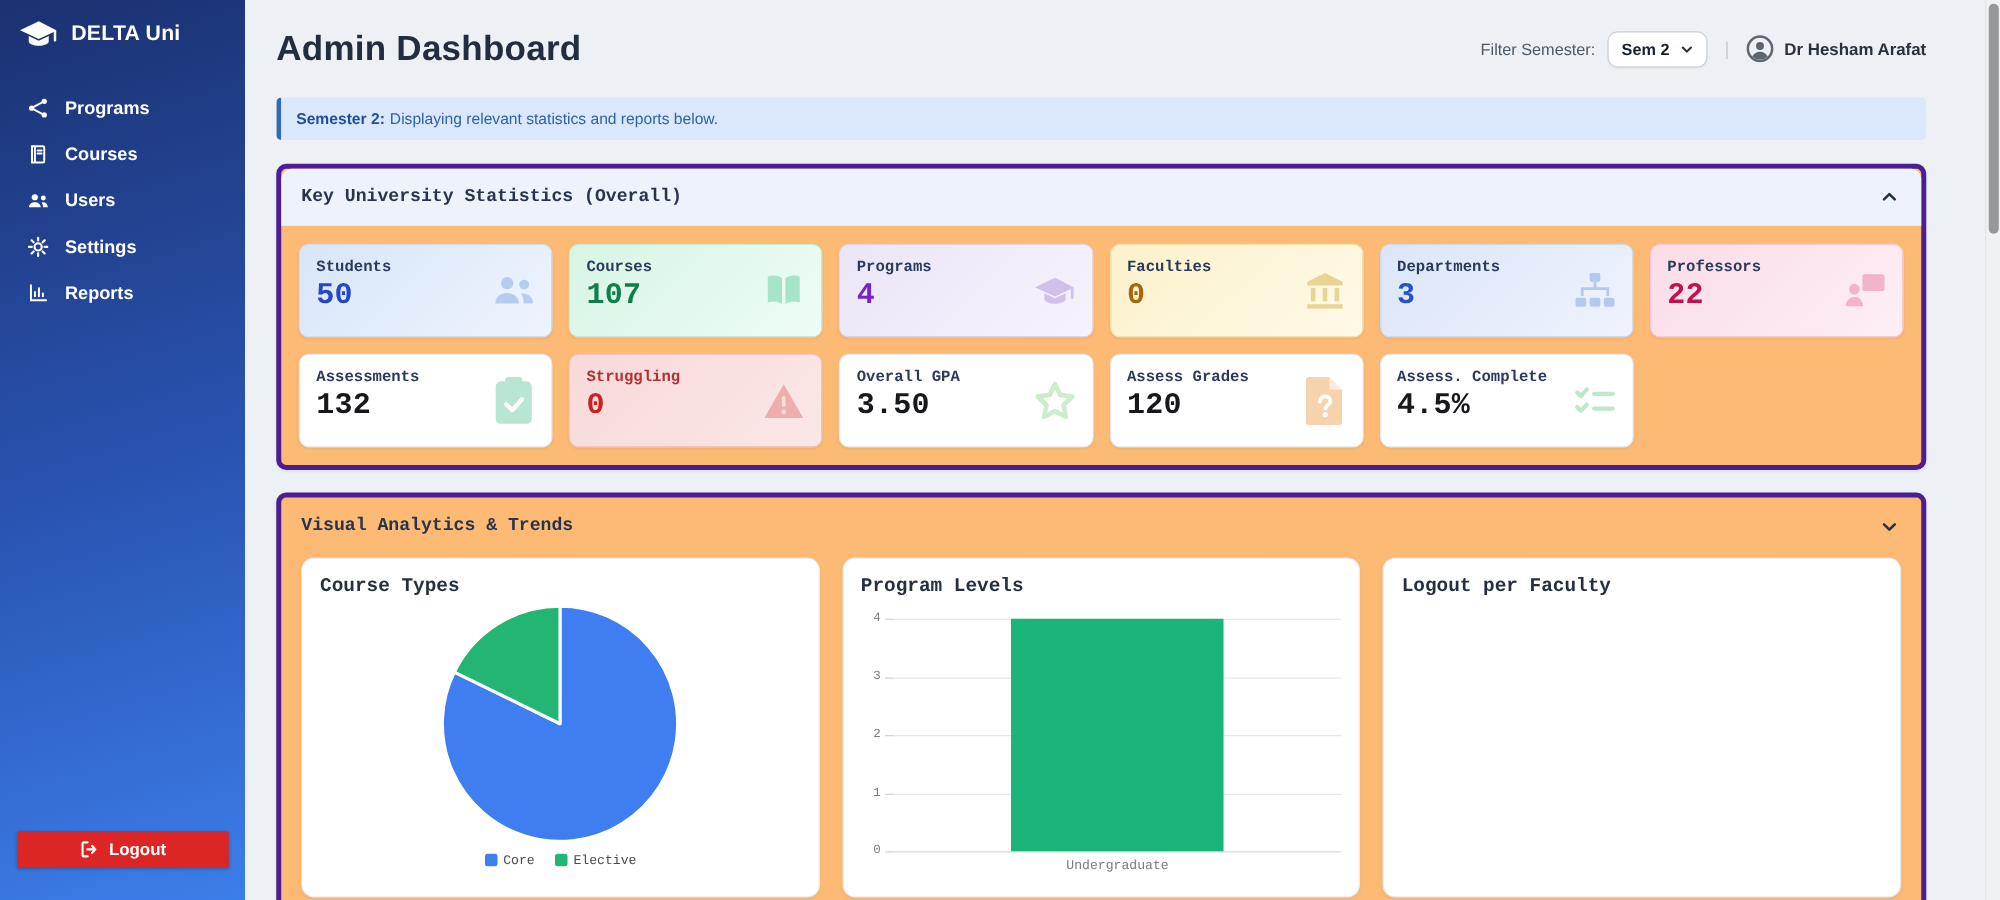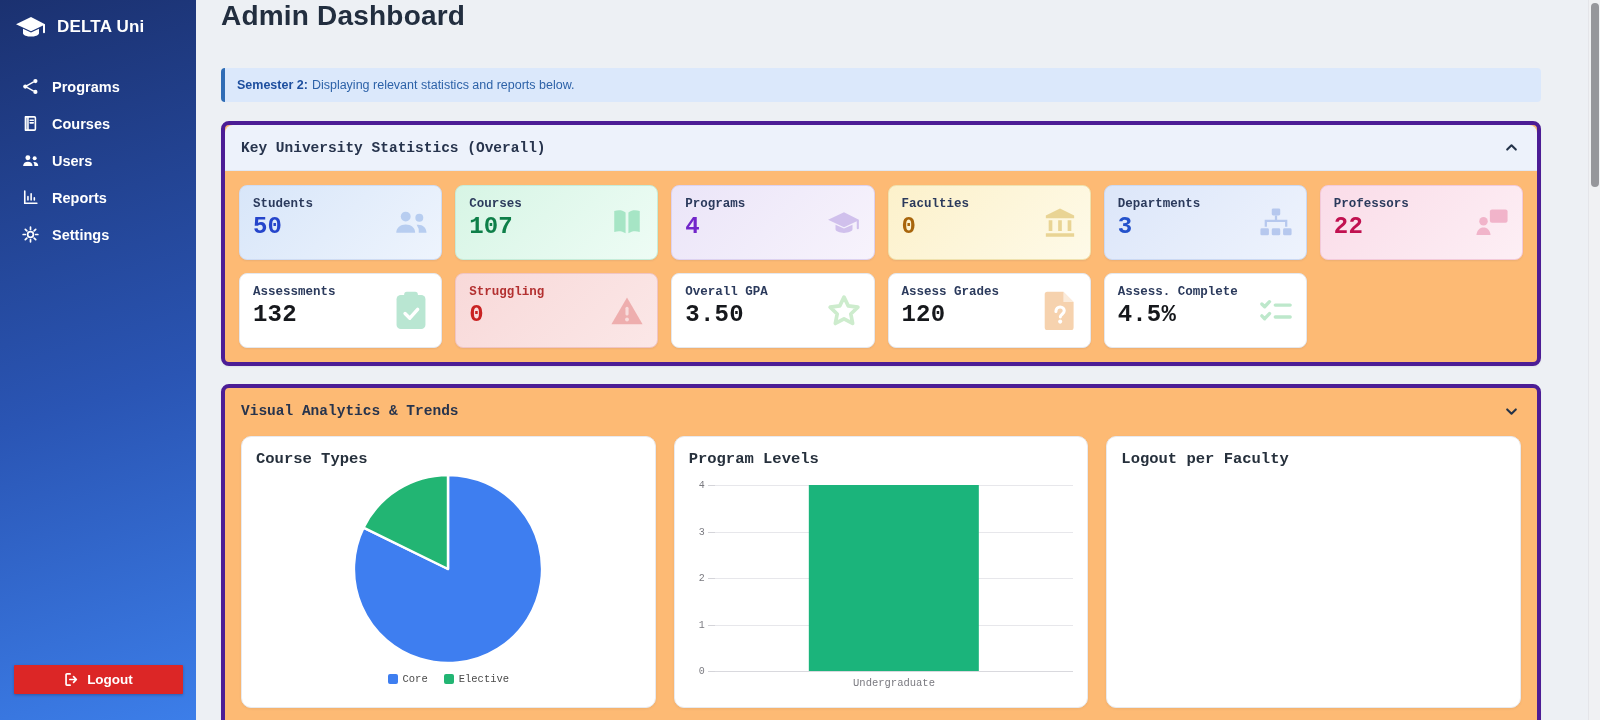--- a/index.html
+++ b/index.html
@@ -18,21 +18,21 @@
   .nav-item .nav-ico { width:17px; height:17px; display:flex; align-items:center; justify-content:center; }
   .nav-item.active { background:rgba(255,255,255,.16); }
   .nav-item.active::before { content:""; position:absolute; left:0; top:0; bottom:0; width:4px; background:#fff; }
   .logout-btn { position:absolute; left:14px; right:13px; bottom:26px; height:29px; background:#dc2626;
     border:none; border-radius:1px; color:#fff; font-family:inherit; font-size:13.5px; font-weight:700;
     display:flex; align-items:center; justify-content:center; gap:8px; cursor:pointer;
     box-shadow:0 1px 3px rgba(0,0,0,.25); }
 
   
   .main { position:absolute; left:221px; top:0; width:1320px; }
-  .page-header { height:68px; display:flex; align-items:flex-start; justify-content:space-between; }
+  .page-header { height:78px; display:flex; align-items:center; justify-content:space-between; }
   .page-title { font-size:28px; font-weight:800; color:#222e3f; letter-spacing:.2px; }
   .header-right { display:flex; align-items:center; }
   .filter-label { font-size:13px; color:#4c5866; margin-right:10px; }
   .select-box { background:#fff; border:1px solid #ccd2da; border-radius:8px; padding:6px 10px;
     display:flex; align-items:center; gap:8px; font-size:13px; font-weight:600; color:#17202b; cursor:pointer;
     box-shadow:0 1px 1px rgba(0,0,0,.04); }
   .hdr-divider { color:#c6ccd4; margin:0 14px; font-size:15px; }
   .user-chip { display:flex; align-items:center; gap:8px; }
   .avatar { width:22px; height:22px; }
   .user-name { font-size:13.5px; font-weight:600; color:#28313d; }
@@ -77,21 +77,21 @@
   .ic-file-question{ color:#f6d2ae; } .ic-checklist{ color:#bde8cb; }
 
   
   .charts-grid { padding:2px 16px 16px 16px; display:grid; grid-template-columns:repeat(3,1fr); gap:18px; }
   .chart-card { background:#fff; border:1px solid #e8eaef; border-radius:10px; height:272px;
     box-shadow:0 1px 3px rgba(0,0,0,.06); padding:13px 14px; position:relative; }
   .chart-title { font-size:15.5px; font-weight:600; color:#26303c; }
   .pie-wrap { display:flex; justify-content:center; margin-top:3px; }
   .pie-wrap svg { width:196px; height:196px; }
   .legend { display:flex; justify-content:center; gap:16px; margin-top:6px; }
-  .legend-item { display:flex; align-items:center; gap:5px; font-size:10.5px; color:#4a4a4a; }
+  .legend-item { display:flex; gap:5px; font-size:10.5px; color:#4a4a4a; }
   .legend-swatch { width:10px; height:10px; border-radius:2px; display:inline-block; }
   .plot { position:absolute; left:40px; right:14px; top:48px; height:186px; }
   .gridline { position:absolute; left:0; right:0; height:1px; background:#e7e7eb; }
   .gridline.zero { background:#d9d9de; }
   .tick-dash { position:absolute; width:7px; height:1px; background:#d4d4d9; left:-7px; }
   .tick-label { position:absolute; left:-28px; width:18px; text-align:right; font-size:10px; color:#7a7a80;
     transform:translateY(-50%); }
   .bar { position:absolute; bottom:0; left:50%; transform:translateX(-50%); width:47.5%; }
   .x-label { position:absolute; left:40px; right:14px; top:240px; text-align:center; font-size:10.5px; color:#7a7a80; }
 
@@ -141,52 +141,74 @@
             <circle cx="6.2" cy="4" r="2.6"></circle>
             <path d="M1.2 12.6c0-2.7 2.2-4.4 5-4.4s5 1.7 5 4.4z"></path>
             <circle cx="13.4" cy="4.6" r="2.1"></circle>
             <path d="M12 8.4c2.9-.4 5.2 1.3 5.2 4.2h-4.1a6 6 0 0 0-1.1-4.2z"></path>
           </svg>
         </span>
         <span>Users</span>
       </div>
       <div class="nav-item">
         <span class="nav-ico">
+          <svg viewBox="0 0 16 16" fill="none" stroke="#fff" stroke-width="1.6" stroke-linecap="round">
+            <circle cx="8" cy="8" r="2.7"></circle>
+            <path d="M8 1.1v2.1M8 12.8v2.1M1.1 8h2.1M12.8 8h2.1M3.1 3.1l1.5 1.5M11.4 11.4l1.5 1.5M12.9 3.1l-1.5 1.5M4.6 11.4l-1.5 1.5"></path>
+          </svg>
+        </span>
+        <span>Settings</span>
+      </div>
+      <div class="nav-item">
+        <span class="nav-ico">
           <svg viewBox="0 0 16 16" fill="none" stroke="#fff" stroke-width="1.5" stroke-linecap="round">
             <path d="M2.6 2v11.4H14"></path>
             <path d="M5.6 10.4V7.2M8.6 10.4V4.4M11.6 10.4V8.2"></path>
           </svg>
         </span>
         <span>Reports</span>
-      </div>
-      <div class="nav-item">
-        <span class="nav-ico">
-          <svg viewBox="0 0 16 16" fill="none" stroke="#fff" stroke-width="1.6" stroke-linecap="round">
-            <circle cx="8" cy="8" r="2.7"></circle>
-            <path d="M8 1.1v2.1M8 12.8v2.1M1.1 8h2.1M12.8 8h2.1M3.1 3.1l1.5 1.5M11.4 11.4l1.5 1.5M12.9 3.1l-1.5 1.5M4.6 11.4l-1.5 1.5"></path>
-          </svg>
-        </span>
-        <span>Settings</span>
       </div>
     </nav>
   <button class="logout-btn">
     <span style="display:flex;width:15px;height:15px;">
       <svg viewBox="0 0 16 16" fill="none" stroke="#fff" stroke-width="1.8" stroke-linecap="round" stroke-linejoin="round">
           <path d="M6.5 2H3.2a1 1 0 0 0-1 1v10a1 1 0 0 0 1 1h3.3"></path>
           <path d="M10.2 5l3 3-3 3M13 8H6.2"></path>
         </svg>
     </span>
     <span>Logout</span>
   </button>
 </aside>
 
 <div class="main">
 
   <div class="page-header">
     <h1 class="page-title">Admin Dashboard</h1>
+    <div class="header-right">
+      <span class="filter-label">Filter Semester:</span>
+      <div class="select-box">
+        <span>Sem 2</span>
+        <span style="display:flex;width:11px;height:11px;">
+          <svg viewBox="0 0 16 16" fill="none" stroke="#2a2f36" stroke-width="2.4" stroke-linecap="round" stroke-linejoin="round">
+              <path d="M3.2 5.8 8 10.6l4.8-4.8"></path>
+            </svg>
+        </span>
+      </div>
+      <span class="hdr-divider">|</span>
+      <div class="user-chip">
+        <span class="avatar">
+          <svg viewBox="0 0 24 24">
+              <circle cx="12" cy="12" r="10.6" fill="none" stroke="#5d6570" stroke-width="2.2"></circle>
+              <circle cx="12" cy="9.6" r="3.5" fill="#5d6570"></circle>
+              <path d="M5.2 19c1.5-2.9 4-4.3 6.8-4.3s5.3 1.4 6.8 4.3a10.6 10.6 0 0 1-13.6 0z" fill="#5d6570"></path>
+            </svg>
+        </span>
+        <span class="user-name">Dr Hesham Arafat</span>
+      </div>
+    </div>
   </div>
 
   <div class="banner">
     <b>Semester 2:</b>
     <span>Displaying relevant statistics and reports below.</span>
   </div>
 
   <section class="section-card">
     <div class="section-head tinted">
       <span class="section-title">Key University Statistics (Overall)</span>

